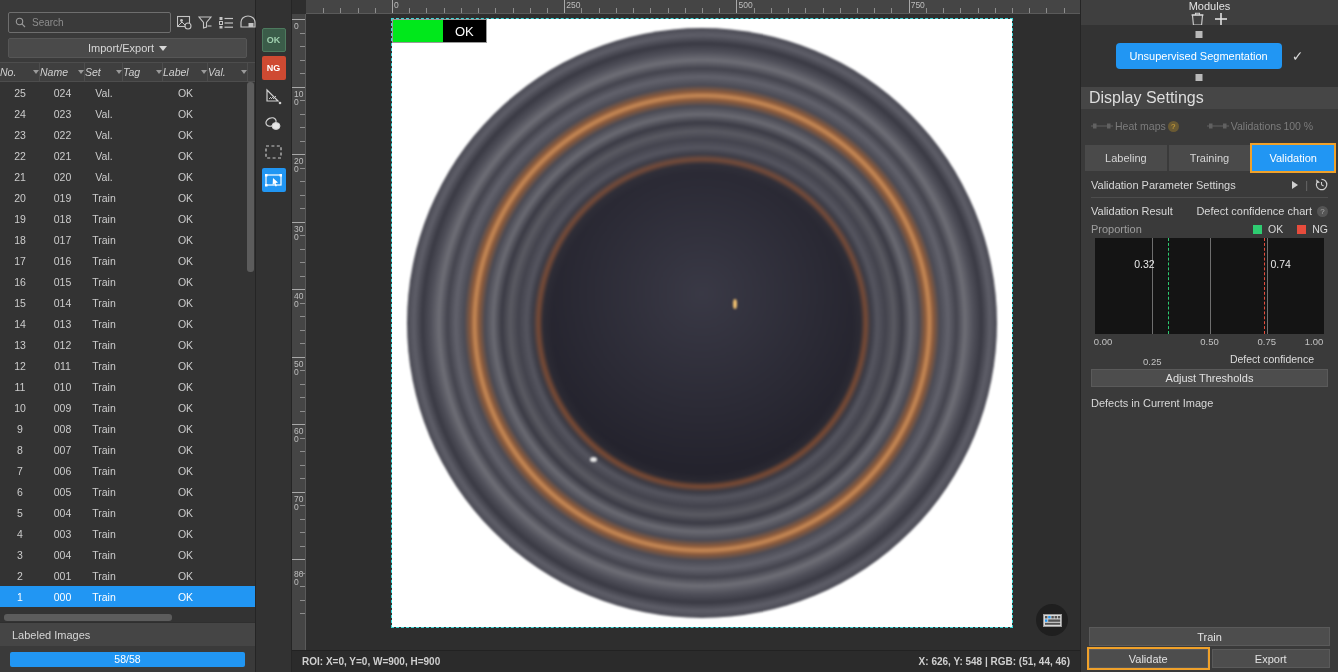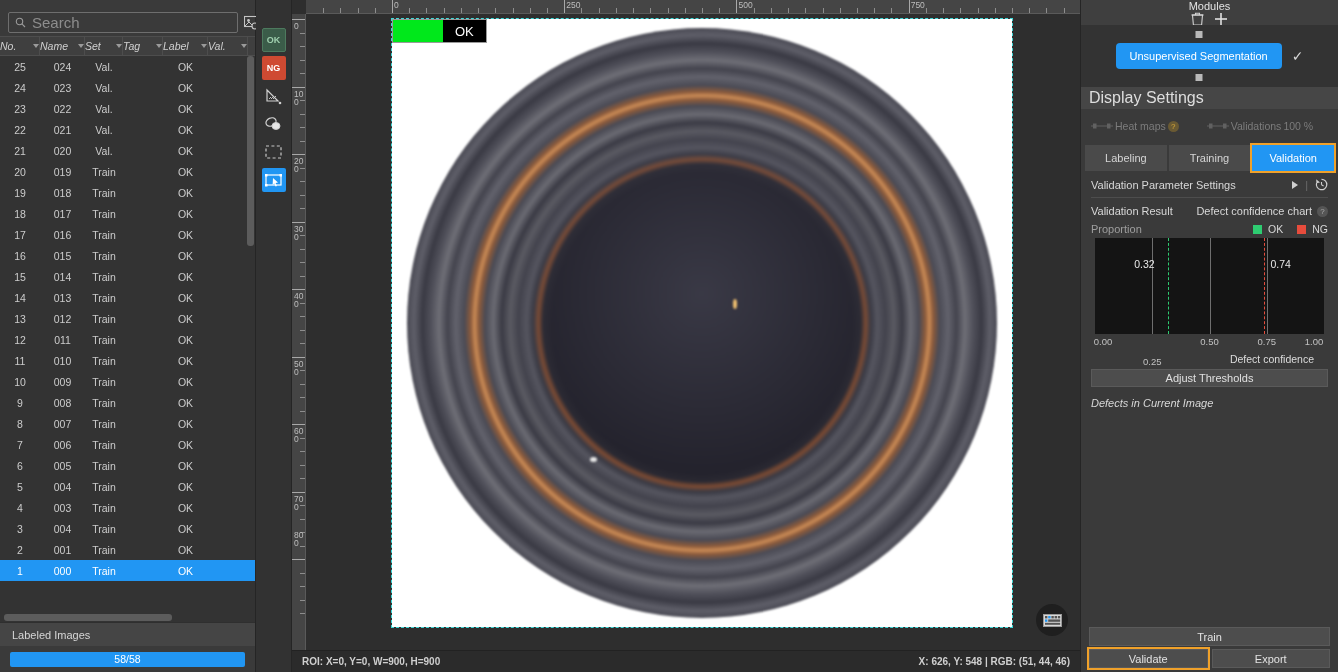--- a/index.html
+++ b/index.html
@@ -26,21 +26,21 @@
     padding: 2px 6px 2px 8px; height: 28px;
   }
   .search-box {
     flex: 1; height: 21px; background: #3a3a3a;
     border: 1px solid #6e6e6e; border-radius: 2px;
     display: flex; align-items: center; gap: 6px; padding: 0 6px;
   }
   .search-box .mag { width: 11px; height: 11px; flex: none; }
   .search-box input {
     flex: 1; background: transparent; border: none; outline: none;
-    color: #d6d6d6; font-family: "Liberation Sans", sans-serif; font-size: 15px;
+    color: #d6d6d6; font-family: "Liberation Sans", sans-serif; font-size: 10px;
   }
   .search-box input::placeholder { color: #8d8d8d; }
   .icon-btn { width: 20px; height: 20px; display: flex; align-items: center; justify-content: center; cursor: pointer; }
   .import-btn {
     margin: 2px 8px 4px 8px; height: 20px; background: #4a4a4a;
     border: 1px solid #565656; border-radius: 2px;
     display: flex; align-items: center; justify-content: center;
     gap: 5px; color: #d8d8d8; font-size: 11px; cursor: pointer;
   }
   .caret-dn { width: 0; height: 0; border-left: 4px solid transparent; border-right: 4px solid transparent; border-top: 5px solid #d8d8d8; }
@@ -215,21 +215,21 @@
   .thr-lbl { position: absolute; top: 20px; font-size: 10.5px; color: #e8e8e8; }
   .x-axis { position: relative; height: 14px; margin: 2px 4px 0 4px; }
   .x-tick { position: absolute; top: 0; font-size: 9.5px; color: #c2c2c2; transform: translateX(-50%); }
   .axis-cap { text-align: right; font-size: 10.5px; color: #dcdcdc; padding: 3px 14px 0 0; }
 
   .wide-btn {
     margin: 4px 10px; height: 18px; background: #4d4d4d; border: 1px solid #5a5a5a;
     display: flex; align-items: center; justify-content: center;
     color: #e0e0e0; font-size: 11px; cursor: pointer;
   }
-  .defects-label { padding: 6px 10px; font-size: 11px; color: #d8d8d8; font-style: italic; }
+  .defects-label { padding: 6px 10px; font-size: 11px; color: #d8d8d8; }
   .defects-list { flex: 1; background: #3a3a3a; }
   .btm-btns { padding: 0 8px 4px 8px; }
   .btn-train {
     height: 19px; background: #4d4d4d; border: 1px solid #5a5a5a; display: flex;
     align-items: center; justify-content: center; color: #e2e2e2; font-size: 11px;
     margin-bottom: 3px; cursor: pointer;
   }
   .btn-row { display: flex; gap: 4px; }
   .btn-row > div {
     flex: 1; height: 19px; background: #4d4d4d; border: 1px solid #5a5a5a;
@@ -282,20 +282,24 @@
           </svg>
       </div>
       <div class="icon-btn">
         <svg width="16" height="15" viewBox="0 0 16 15">
             <path d="M1 12 V7 A7 6 0 0 1 15 7 V12 Z" fill="none" stroke="#c4c4c4" stroke-width="1.2"></path>
             <rect x="8.5" y="8" width="5" height="4" fill="#c4c4c4"></rect>
           </svg>
       </div>
     </div>
 
+    <div class="import-btn">
+      <span>Import/Export</span>
+      <span class="caret-dn"></span>
+    </div>
 
     <div class="tbl-head">
       <div class="th c-no">
           <span>No.</span>
           <i class="sortmark"></i>
         </div>
       <div class="th c-name">
           <span>Name</span>
           <i class="sortmark"></i>
         </div>
@@ -670,21 +674,21 @@
             <div class="tick" style="top: 437.356px;"></div>
             <div class="tick" style="top: 450.867px;"></div>
             <div class="tick" style="top: 464.378px;"></div>
             <div class="tick major" style="top: 477.889px;"></div>
             <div class="rlabel" style="top: 480.889px;">700</div>
             <div class="tick" style="top: 491.4px;"></div>
             <div class="tick" style="top: 504.911px;"></div>
             <div class="tick" style="top: 518.422px;"></div>
             <div class="tick" style="top: 531.933px;"></div>
             <div class="tick major" style="top: 545.444px;"></div>
-            <div class="rlabel" style="top: 517px;">800</div>
+            <div class="rlabel" style="top: 556px;">800</div>
             <div class="tick" style="top: 558.956px;"></div>
             <div class="tick" style="top: 572.467px;"></div>
             <div class="tick" style="top: 585.978px;"></div>
             <div class="tick" style="top: 599.489px;"></div>
           </div>
         <div class="viewport">
           <div class="image-frame">
             <div class="bottle"></div>
             <div class="glare1"></div>
             <div class="glare2"></div>

